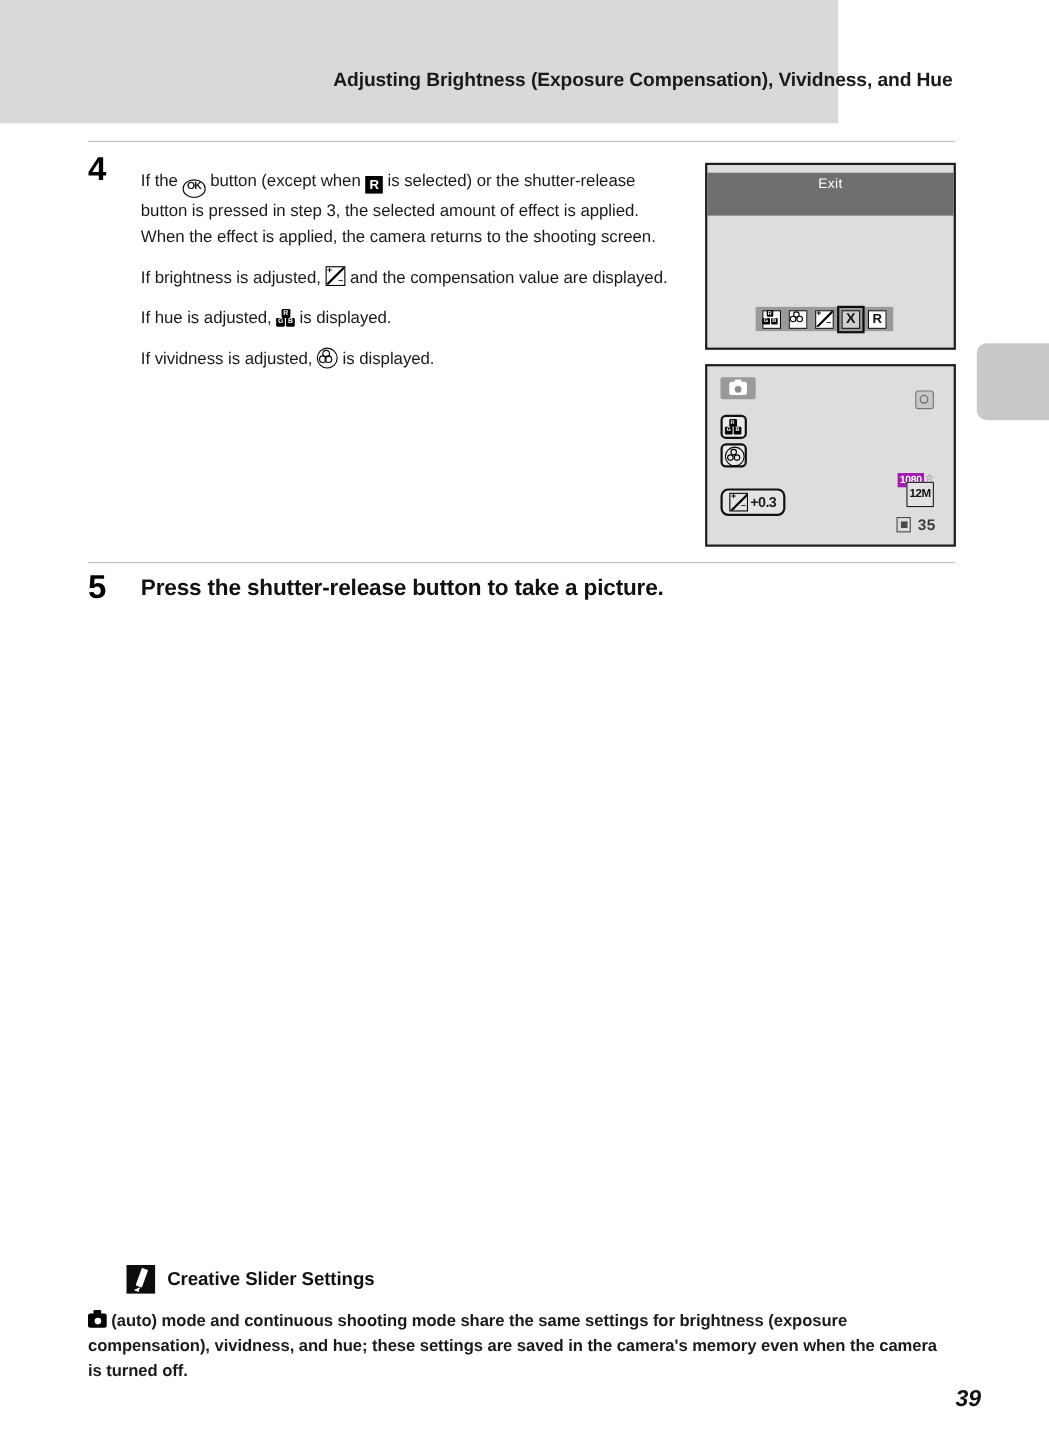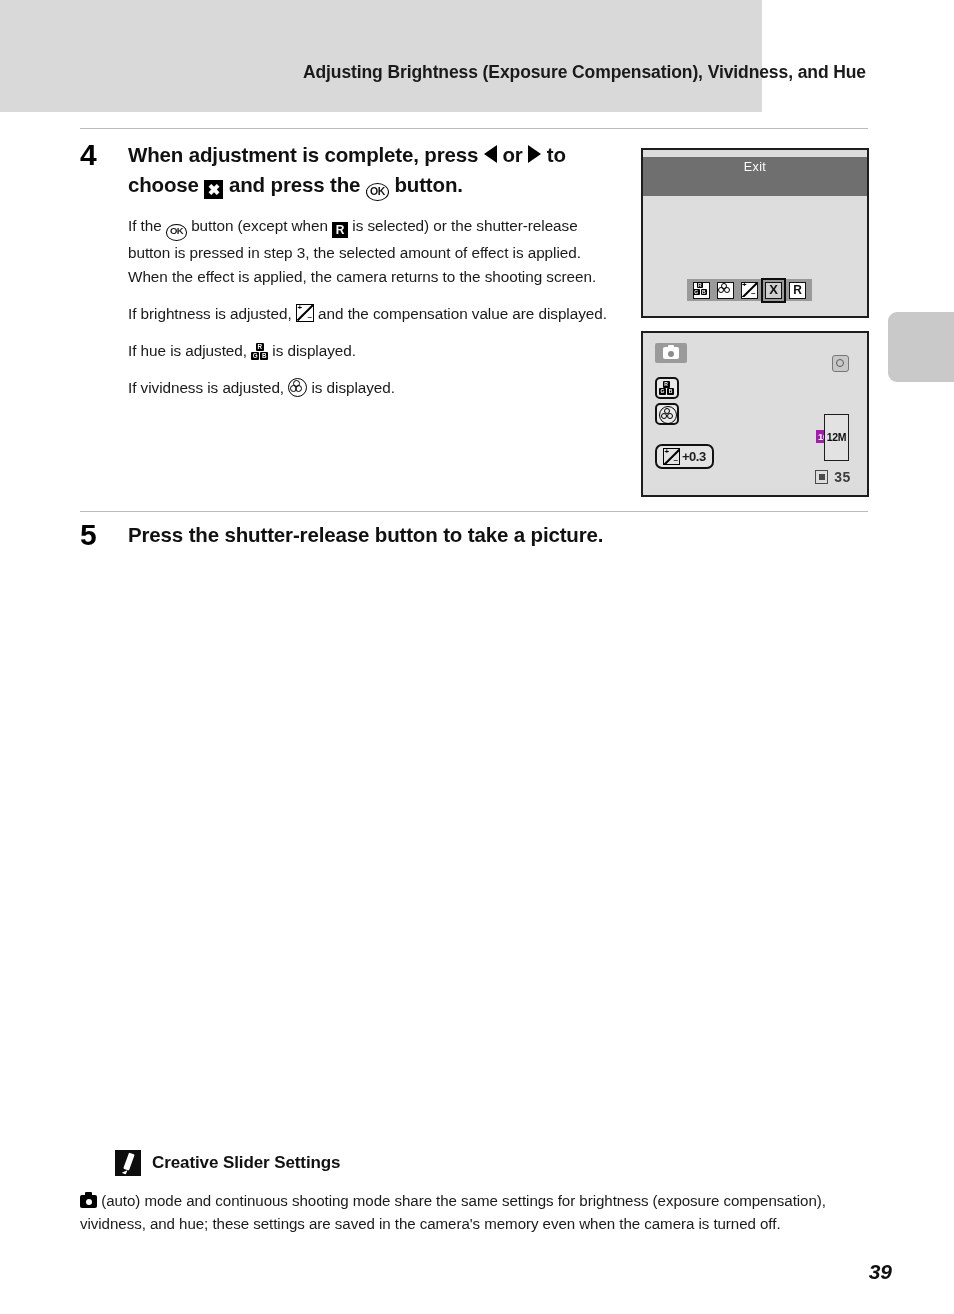--- a/index.html
+++ b/index.html
@@ -411,21 +411,21 @@
     line-height: 9px;
   }
   .s2-imgsize {
     position: absolute;
     right: 18px; bottom: 34px;
     border: 1.6px solid #1d1d1d;
     background: #e2e2e2;
     font-size: 10.5px;
     font-weight: bold;
     line-height: 13px;
-    padding: 16px 2px;
+    padding: 4px 2px;
     letter-spacing: -0.4px;
     color: #111;
   }
   .s2-shots {
     position: absolute;
     right: 16px; bottom: 10px;
     display: flex;
     align-items: center;
     gap: 6px;
     color: #3b3b3b;
@@ -491,20 +491,21 @@
     font-weight: bold;
     letter-spacing: -0.1px;
     color: #111;
   }
   .note-body {
     font-size: 15.1px;
     line-height: 1.52;
     color: #1a1a1a;
     margin-top: 14px;
     letter-spacing: -0.05px;
+    font-weight: bold;
   }
 
   
   .page-num {
     position: absolute;
     right: 62px;
     bottom: 30px;
     font-size: 21px;
     font-style: italic;
     font-weight: bold;
@@ -524,31 +525,20 @@
   
   
 </div>
 
 <div class="rule r1"></div>
 <div class="rule r2"></div>
 
 <div class="step" id="step4">
   <div class="step-num">4</div>
   <div class="step-body">
-    <div class="step-head">
-      <span>When adjustment is complete, press</span>
-      <span class="g g-tri-left"></span>
-      <span>or</span>
-      <span class="g g-tri-right"></span>
-      <span>to choose</span>
-      <span class="g g-box g-x">✖</span>
-      <span>and press the</span>
-      <span class="g g-ok">OK</span>
-      <span>button.</span>
-    </div>
 
     <div class="step-para">
       <span>If the</span>
       <span class="g g-ok sm">OK</span>
       <span>button (except when</span>
       <span class="g g-box g-r">R</span>
       <span>is selected) or the shutter-release button is pressed in step 3, the selected amount of effect is applied. When the effect is applied, the camera returns to the shooting screen.</span>
     </div>
 
     <div class="step-para">

